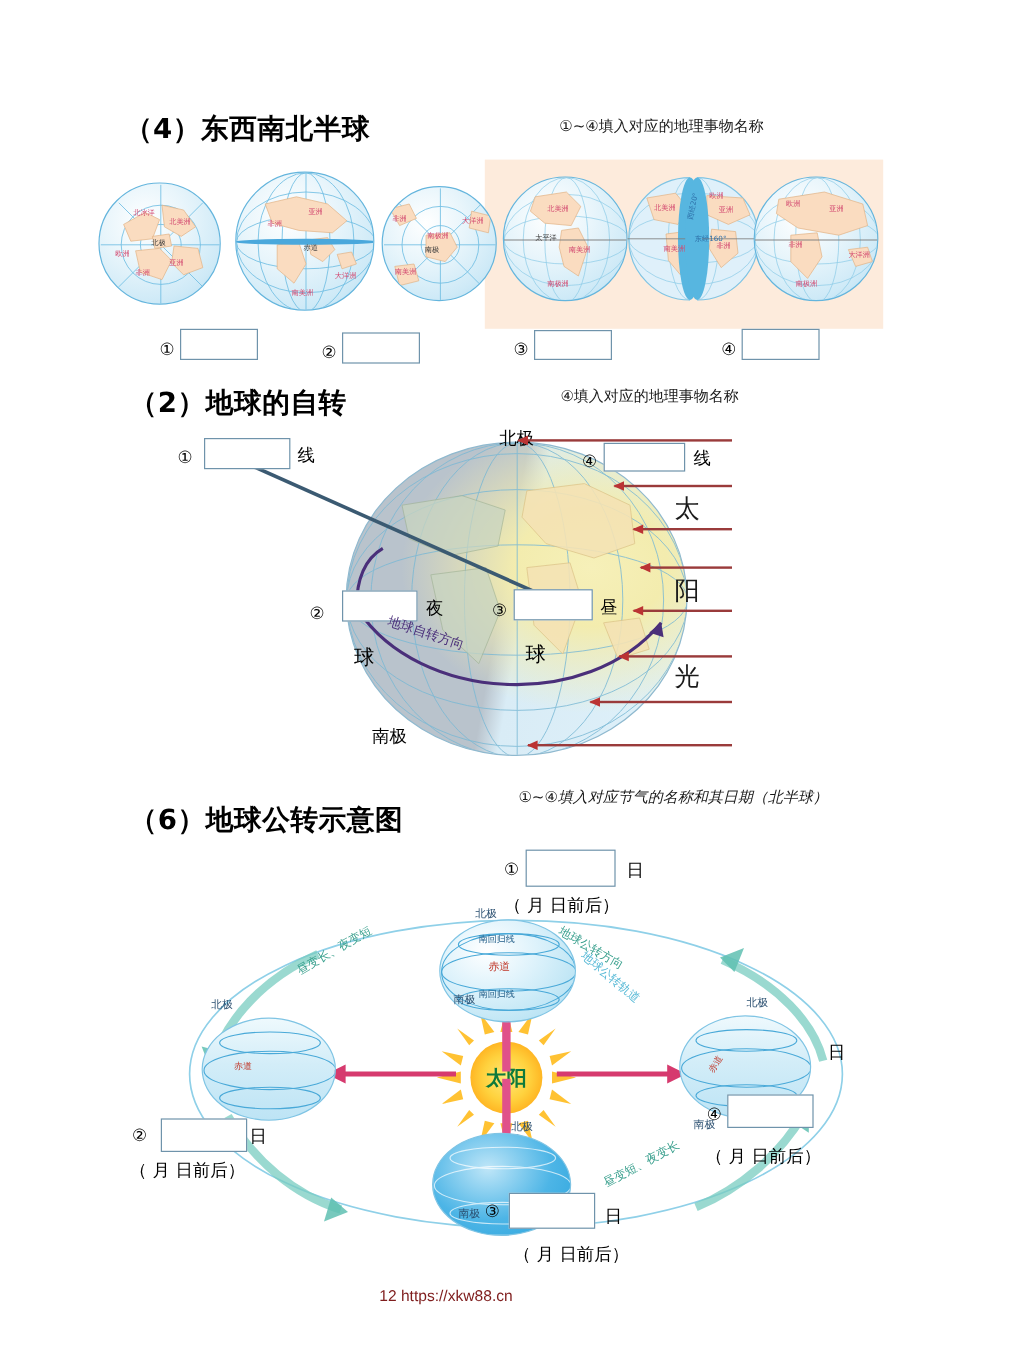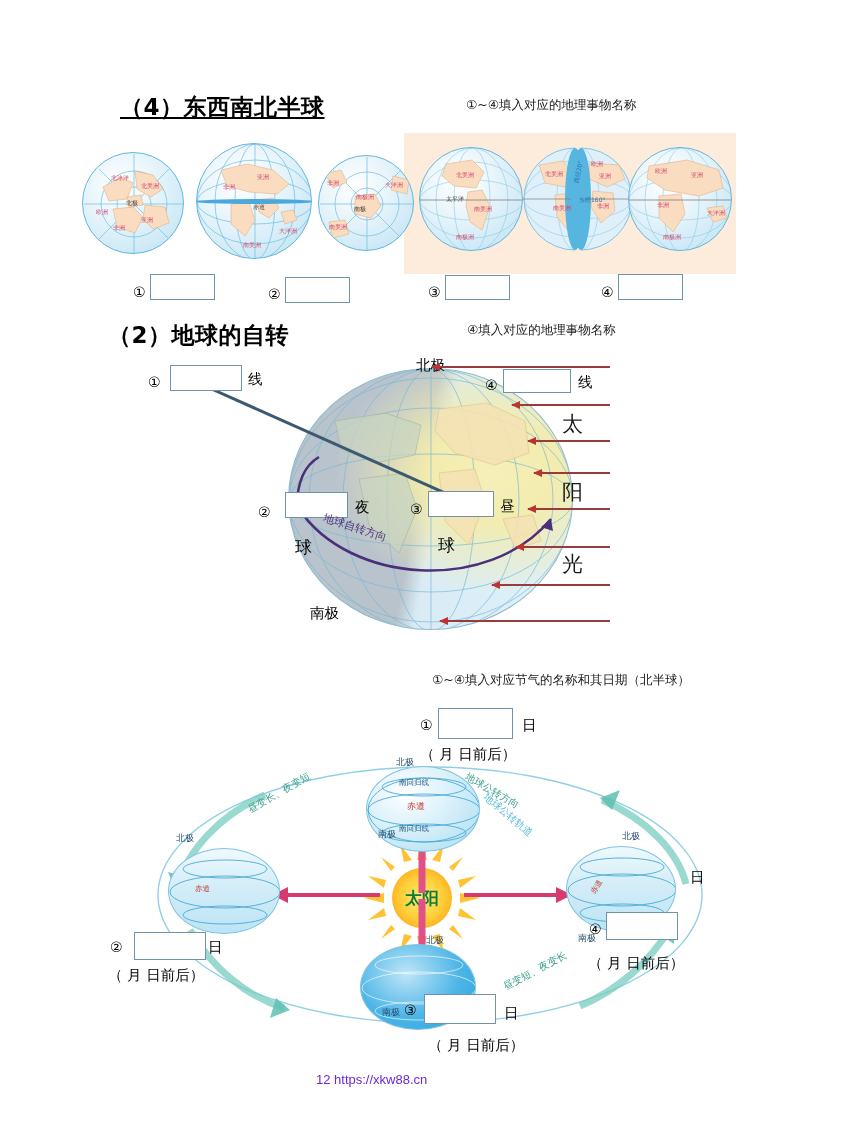--- a/index.html
+++ b/index.html
@@ -150,32 +150,32 @@
     font-family: "DejaVu Sans", sans-serif;
     white-space: nowrap;
     line-height: 1;
   }
   .dlabel.teal { color: #3aa08e; font-size: 10px; }
   .dlabel.sm { font-size: 7.5px; }
 
   .footer {
     position: absolute;
     font-size: 13px;
-    color: #6d28d9;
+    color: #7f1d1d;
     font-family: "Liberation Sans", sans-serif;
     white-space: nowrap;
   }
   svg { overflow: visible; }
 </style>
 </head>
 <body>
 
 <div class="page">
 
-  <div class="sec-title" style="left:120px; top:92px;text-decoration:underline;">（4）东西南北半球</div>
+  <div class="sec-title" style="left:104px; top:92px;">（4）东西南北半球</div>
   <div class="sec-hint" style="left:466px; top:97px;text-align:right;">①~④填入对应的地理事物名称</div>
 
   <div class="peach-panel" style="left:404px; top:133px; width:332px; height:141px;"></div>
 
   <div class="globe" id="g1" style="left:82px; top:152px; width:102px; height:102px;">
     <svg width="102" height="102" viewBox="0 0 102 102">
       <circle cx="51" cy="51" r="17" fill="none" stroke="#6fbde2" stroke-width=".7"></circle>
       <circle cx="51" cy="51" r="33" fill="none" stroke="#6fbde2" stroke-width=".7"></circle>
       <g stroke="#6fbde2" stroke-width=".7">
         <line x1="51" y1="1" x2="51" y2="101"></line>
@@ -418,21 +418,22 @@
   <div class="sunray" style="left:534px; top:472px; width:76px;"></div>
   <div class="sunray" style="left:528px; top:508px; width:82px;"></div>
   <div class="sunray" style="left:516px; top:546px; width:94px;"></div>
   <div class="sunray" style="left:492px; top:584px; width:118px;"></div>
   <div class="sunray" style="left:440px; top:620px; width:170px;"></div>
 
   <div class="sunchar" style="left:562px; top:410px;">太</div>
   <div class="sunchar" style="left:562px; top:478px;">阳</div>
   <div class="sunchar" style="left:562px; top:550px;">光</div>
 
-  <div class="sec-hint" style="left:432px; top:672px;">①~④填入对应节气的名称和其日期（北半球）</div>
+  <div class="sec-title" style="left:108px; top:668px;">（6）地球公转示意图</div>
+  <div class="sec-hint" style="left:432px; top:656px;font-style:italic;">①~④填入对应节气的名称和其日期（北半球）</div>
 
   <svg style="position:absolute; left:150px; top:760px;" width="560" height="270">
     <ellipse cx="280" cy="135" rx="272" ry="128" fill="none" stroke="#8fd0e8" stroke-width="1.4"></ellipse>
 
     <path d="M115 35 C 70 55, 38 90, 28 125" fill="none" stroke="#78ccc0" stroke-width="7" opacity=".75"></path>
     <polygon points="26,132 18,112 40,118" fill="#5fc0b2" opacity=".85"></polygon>
 
     <path d="M452 40 C 498 60, 528 92, 536 124" fill="none" stroke="#78ccc0" stroke-width="7" opacity=".75"></path>
     <polygon points="450,38 470,30 462,50" fill="#5fc0b2" opacity=".85"></polygon>
 

